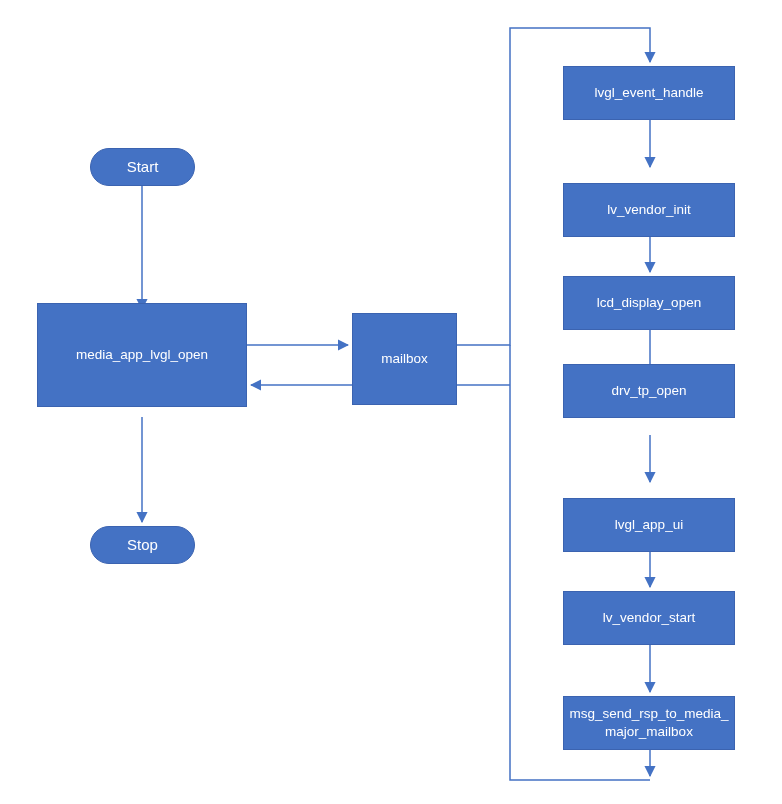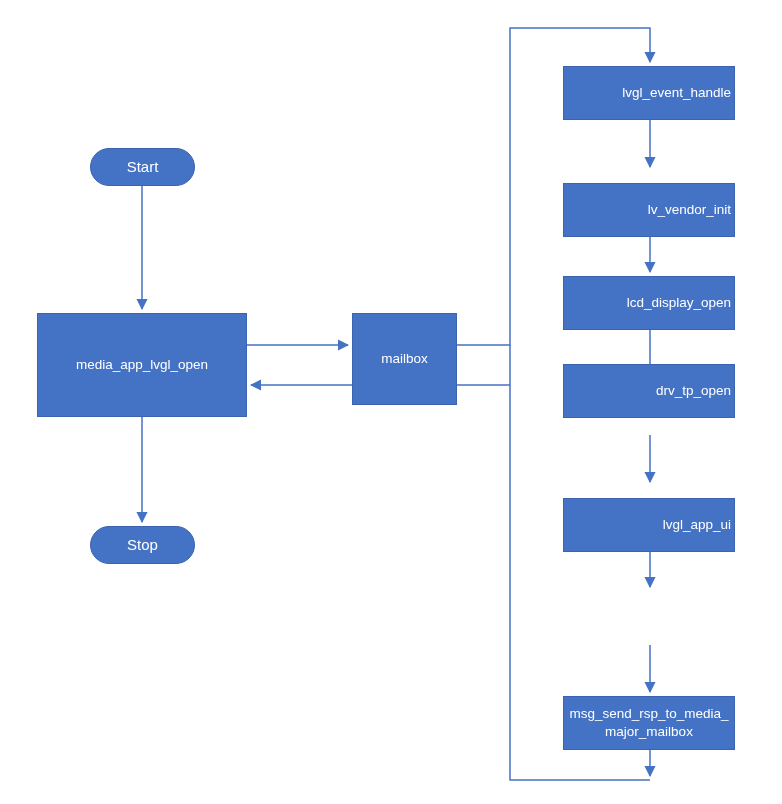--- a/index.html
+++ b/index.html
@@ -41,30 +41,29 @@
     font-size: 13.5px;
     line-height: 1.35;
     padding: 4px 3px;
   }
   .stadium {
     border-radius: 19px;
     font-size: 15px;
     align-items: center;
   }
   .node-start  { left: 90px;  top: 148px; width: 105px; height: 38px; }
-  .node-media  { left: 37px;  top: 313px; width: 210px; height: 104px; }
+  .node-media  { left: 37px;  top: 303px; width: 210px; height: 104px; }
   .node-stop   { left: 90px;  top: 526px; width: 105px; height: 38px; }
   .node-mailbox{ left: 352px; top: 313px; width: 105px; height: 92px; }
   .step {
     left: 563px;
     width: 172px;
     height: 54px;
     word-break: break-all;
     overflow-wrap: anywhere;
-    justify-content: flex-end;
   }
   .step-0 { top: 66px; }
   .step-1 { top: 183px; }
   .step-2 { top: 276px; }
   .step-3 { top: 364px; }
   .step-4 { top: 486px; margin-top: 12px; }
   .step-5 { top: 591px; }
   .step-6 { top: 696px; }
 </style>
 </head>
@@ -125,17 +124,20 @@
   </div>
   <div class="node step step-2">
     <span>lcd_display_open</span>
   </div>
   <div class="node step step-3">
     <span>drv_tp_open</span>
   </div>
   <div class="node step step-4">
     <span>lvgl_app_ui</span>
   </div>
+  <div class="node step step-5">
+    <span>lv_vendor_start</span>
+  </div>
   <div class="node step step-6">
     <span>msg_send_rsp_to_media_major_mailbox</span>
   </div>
 
 </div>
 
 </body></html>

